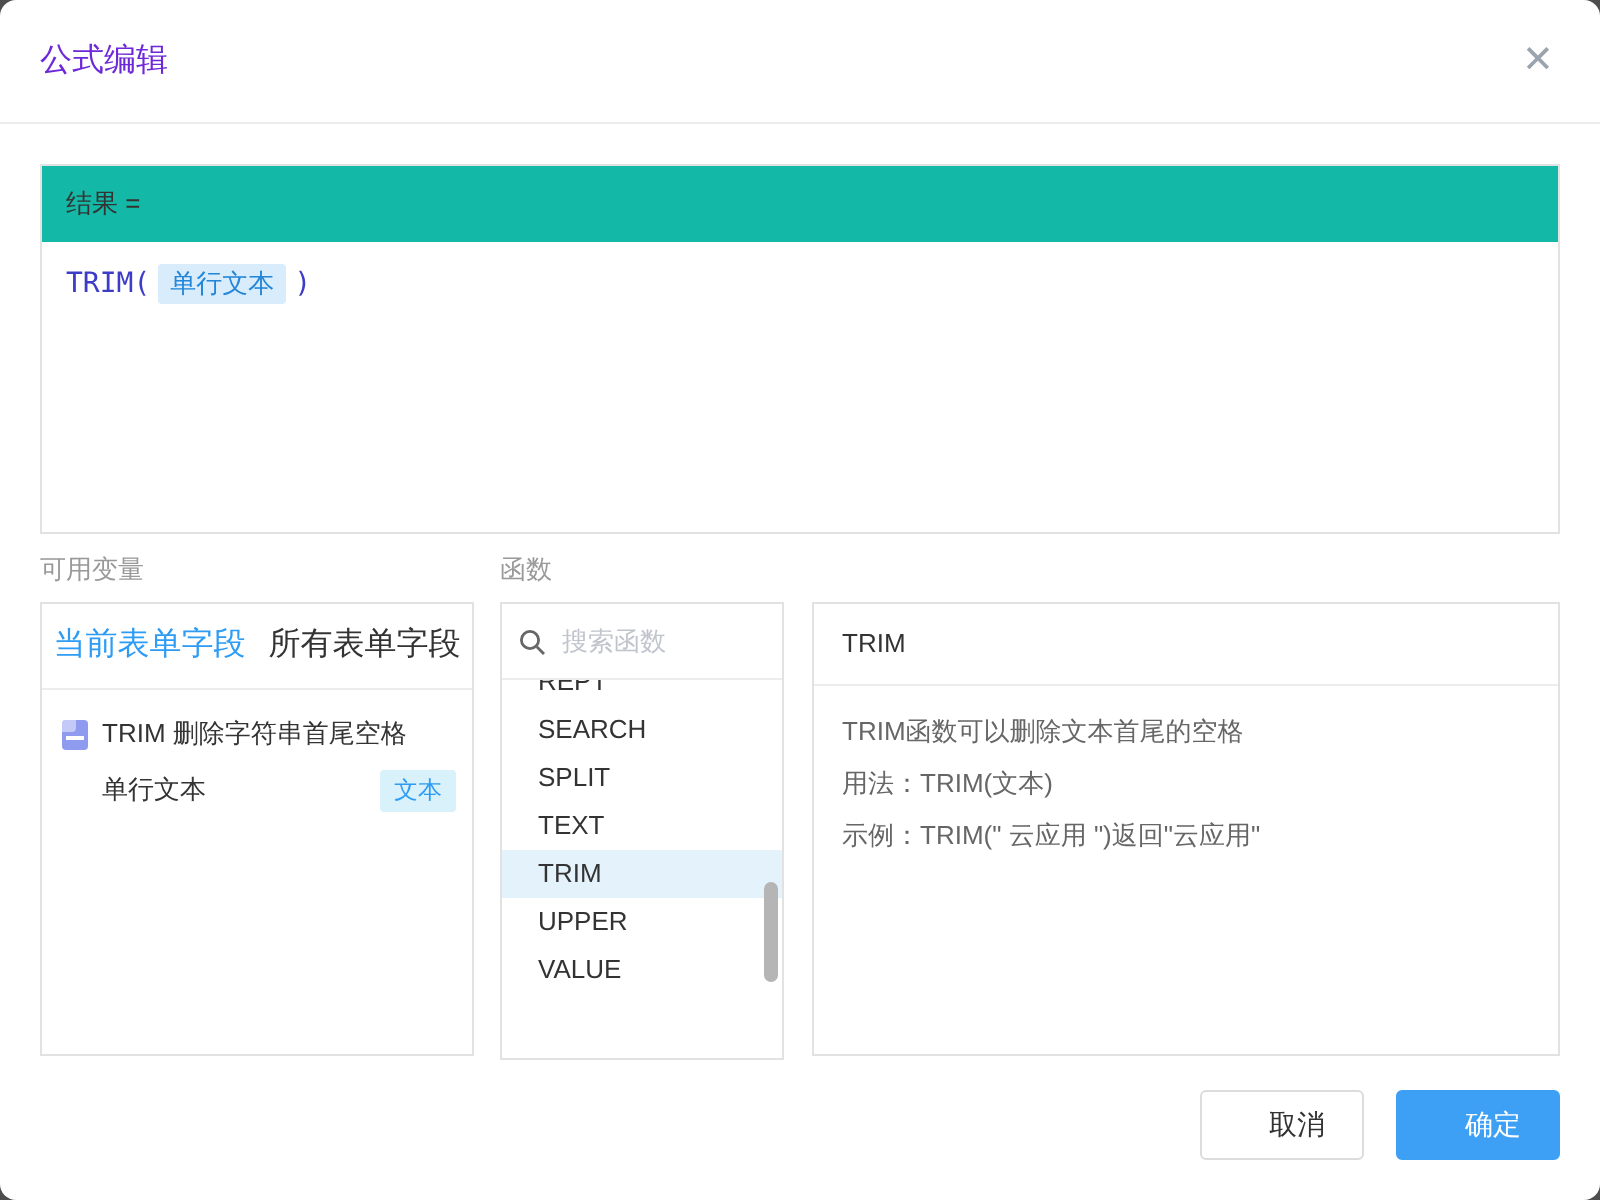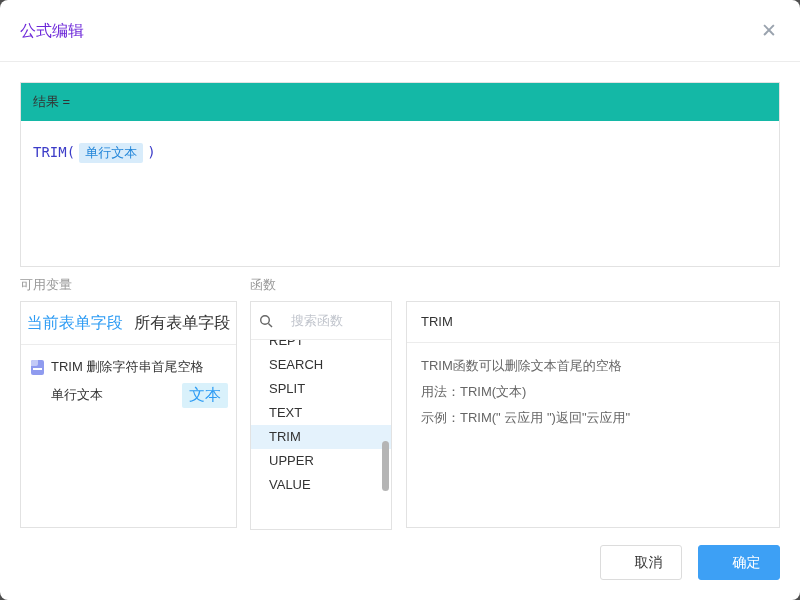--- a/index.html
+++ b/index.html
@@ -39,21 +39,21 @@
     border: 1px solid #e2e2e2;
     background: #fff;
   }
   .formula-header {
     height: 38px; line-height: 38px;
     background: #14b8a6;
     padding-left: 12px;
     font-size: 13px; color: #333;
   }
   .formula-body {
-    padding: 22px 12px;
+    padding: 11px 12px;
     font-family: "DejaVu Sans Mono", monospace;
     font-size: 14px;
     color: #3c3cc8;
   }
   .formula-token {
     display: inline-block;
     background: #d8ecfb;
     color: #2386d9;
     border-radius: 2px;
     padding: 1px 6px;
@@ -105,33 +105,32 @@
     background: #ffffff;
   }
   .var-field-row {
     display: flex; align-items: center;
     height: 30px; padding-left: 30px; padding-right: 8px;
     font-size: 13px; color: #333;
   }
   .var-field-row .field-label { flex: 1; }
   .type-badge {
     background: #d9f1fb; color: #2e9cf4;
-    font-size: 16px; padding: 2px 7px; border-radius: 2px;
+    font-size: 12px; padding: 2px 7px; border-radius: 2px;
   }
   
   .funcs-panel {
     position: absolute; left: 250px; top: 301px;
     width: 140px; height: 227px;
     border: 1px solid #e2e2e2; background: #fff;
   }
   .search-row {
     display: flex; align-items: center;
     height: 37px; border-bottom: 1px solid #ececec;
     padding: 0 8px;
-    gap: 10px;
   }
   .search-icon { flex: 0 0 auto; margin-right: 6px; display: block; }
   .search-input {
     flex: 1; min-width: 0;
     border: none; outline: none;
     font-size: 13px; color: #333;
     font-family: "Liberation Sans", "DejaVu Sans", sans-serif;
   }
   .search-input::placeholder { color: #c0c4cc; }
   .func-list-viewport {

